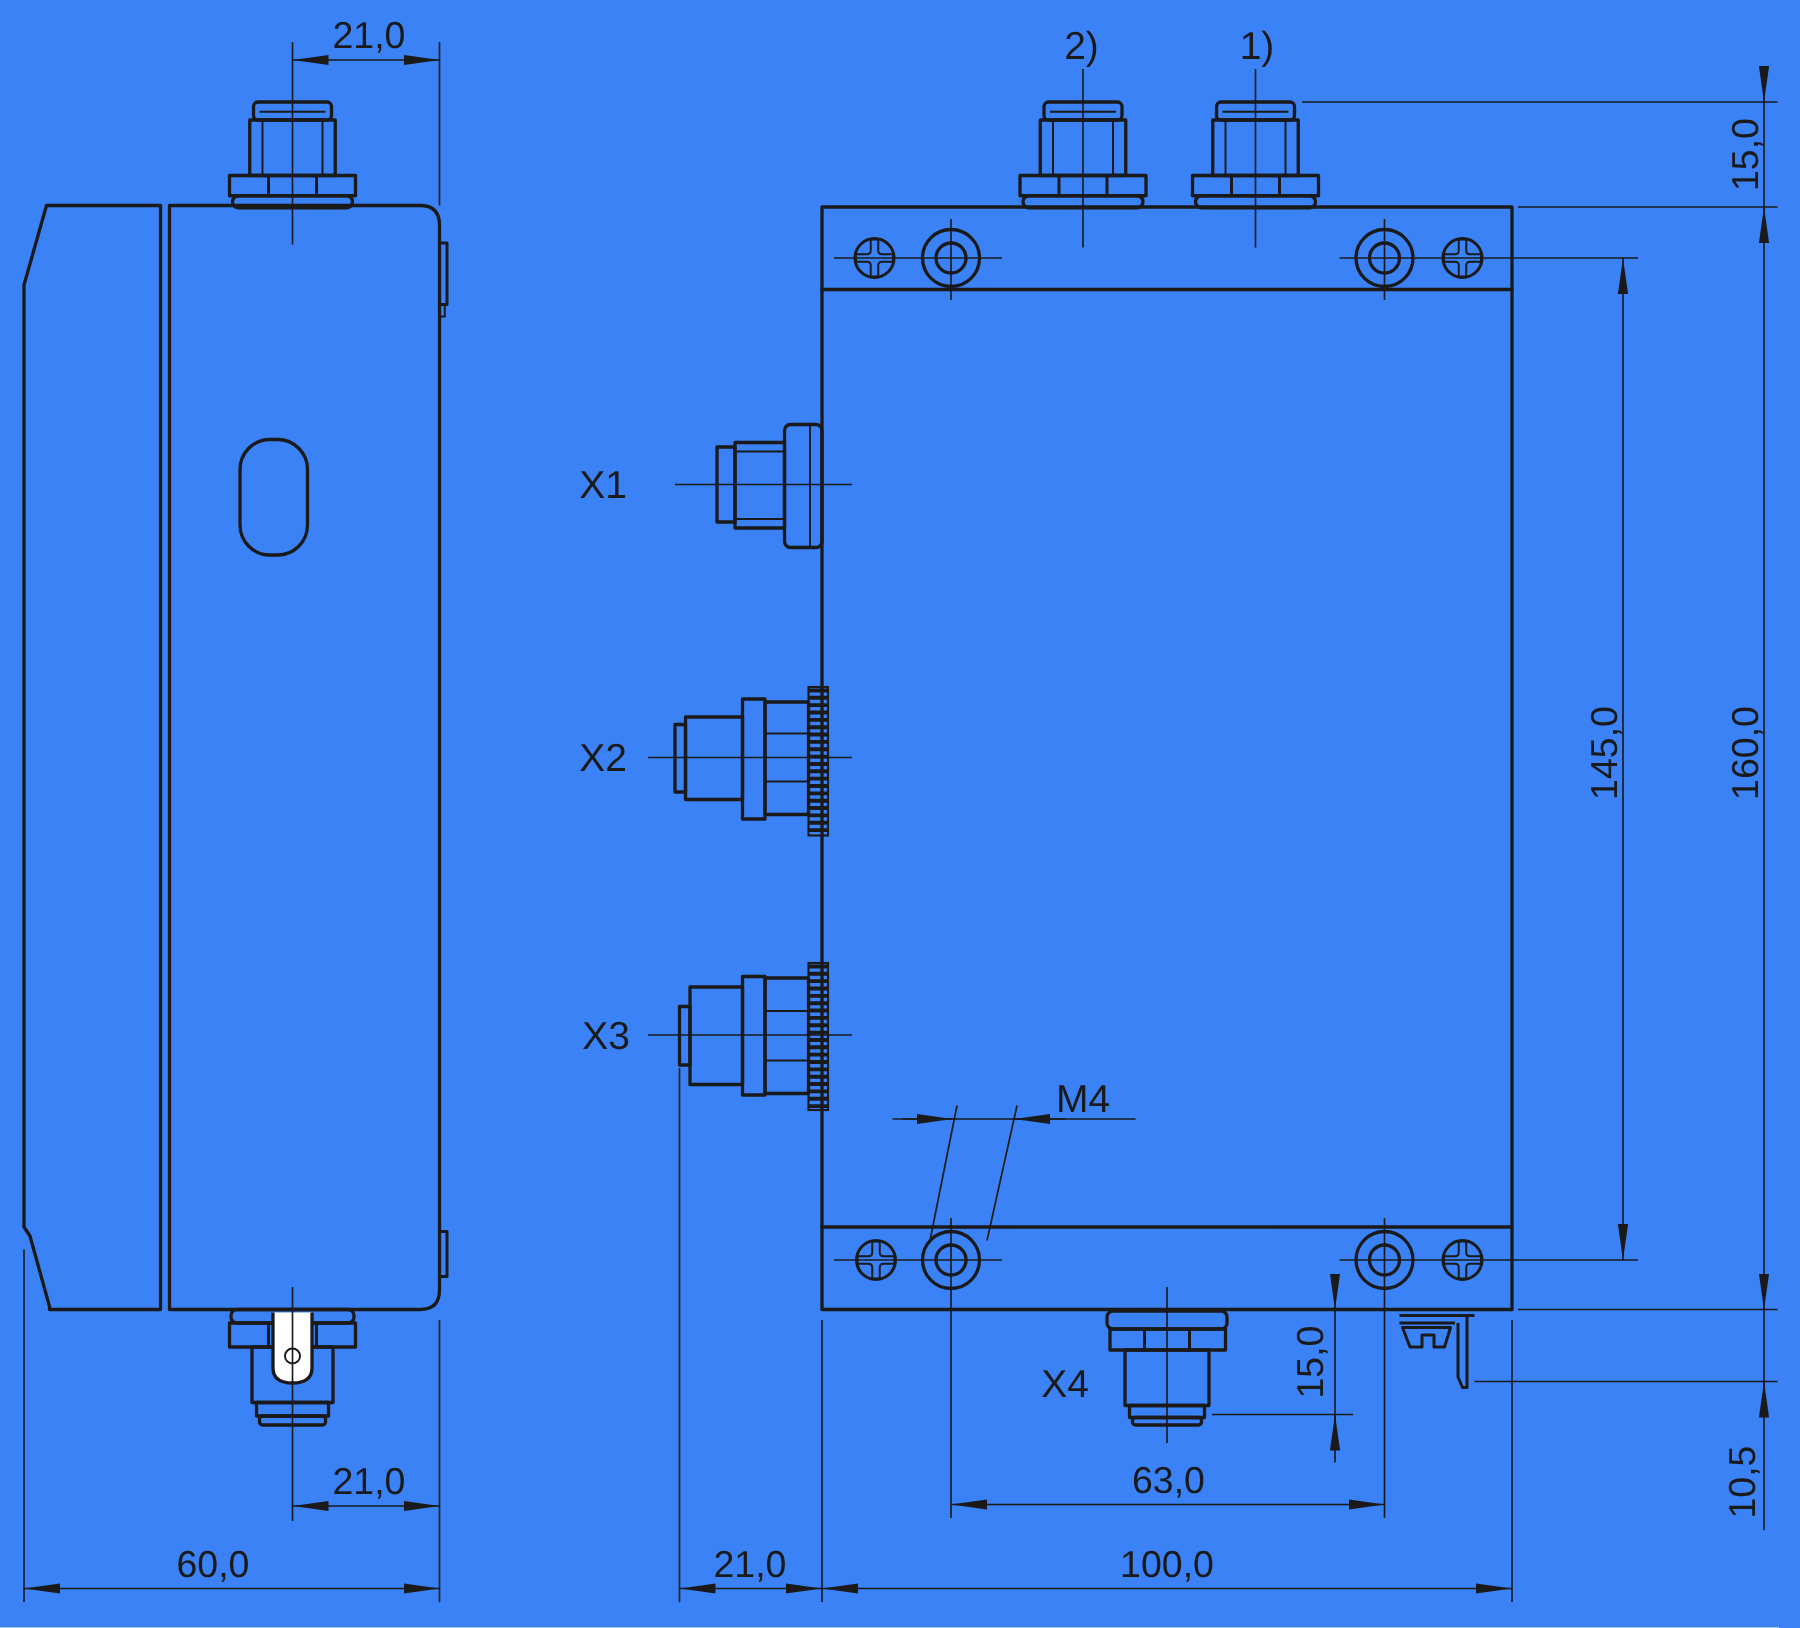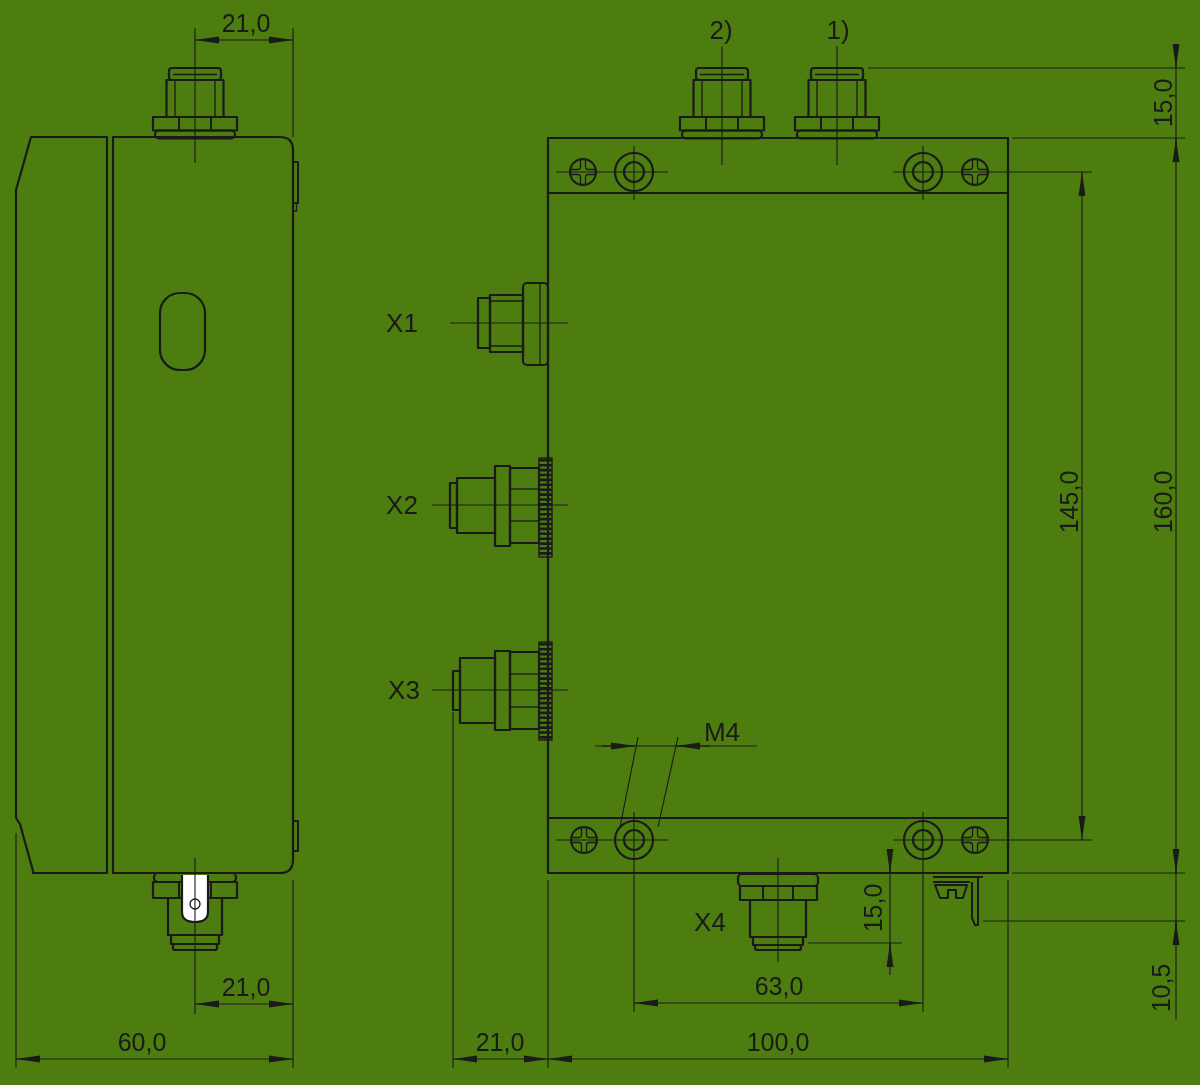--- a/index.html
+++ b/index.html
@@ -1,16 +1,16 @@
 <!DOCTYPE html>
 <html><head>
 <meta charset="utf-8">
 <style>
   html,body{margin:0;padding:0;background:#ffffff;}
-  .stage{width:1200px;height:1085px;position:relative;background:#4d7c0f;}
+  .stage{width:1200px;height:1085px;position:relative;background:#3b82f6;}
   svg{display:block;}
   .ol{stroke:#1a1a1a;stroke-width:2.2;fill:none;stroke-linejoin:round;stroke-linecap:round;}
   .ol2{stroke:#1a1a1a;stroke-width:2;fill:none;stroke-linejoin:round;}
   .olw{stroke:#1a1a1a;stroke-width:2.2;fill:#ffffff;stroke-linejoin:round;}
   .thin{stroke:#1a1a1a;stroke-width:1.1;fill:none;}
   .med{stroke:#1a1a1a;stroke-width:1.3;fill:none;}
   .knurl{stroke:#1a1a1a;stroke-width:13;stroke-dasharray:2.6 2.3;fill:none;}
   .knurlbox{stroke:#1a1a1a;stroke-width:1.4;fill:none;}
   text{fill:#1a1a1a;font-family:"Liberation Sans","DejaVu Sans",sans-serif;}
   .dim{font-size:25px;text-anchor:middle;}

